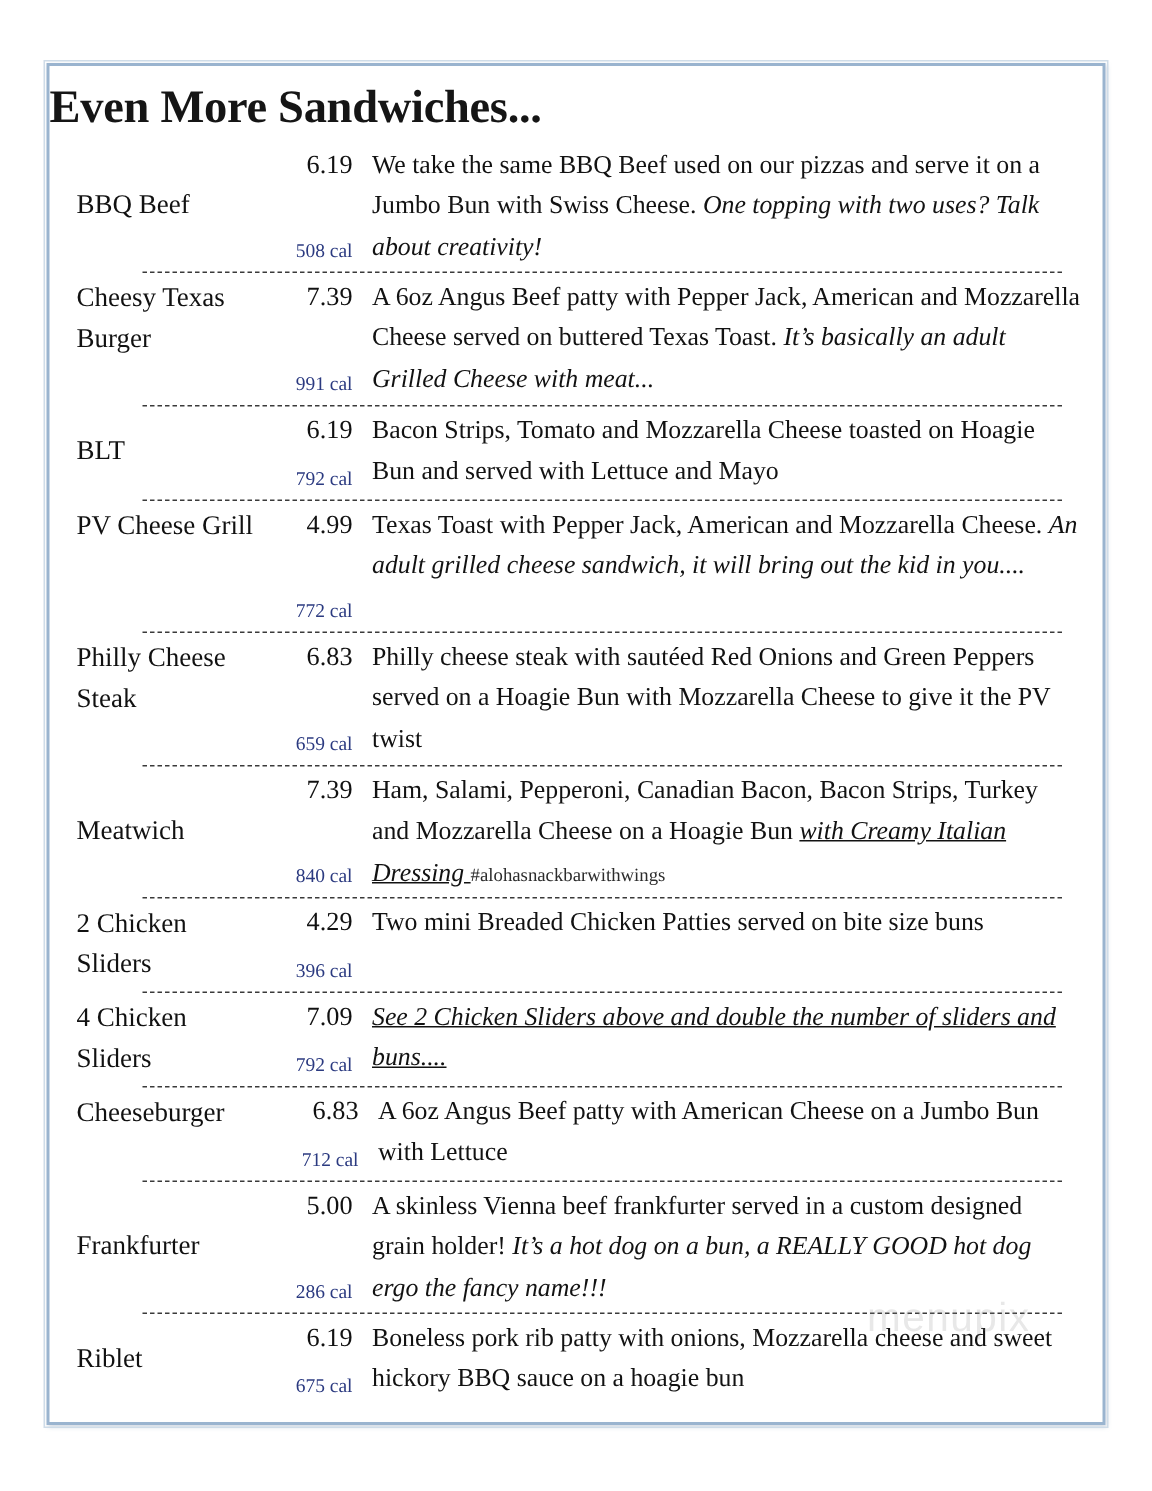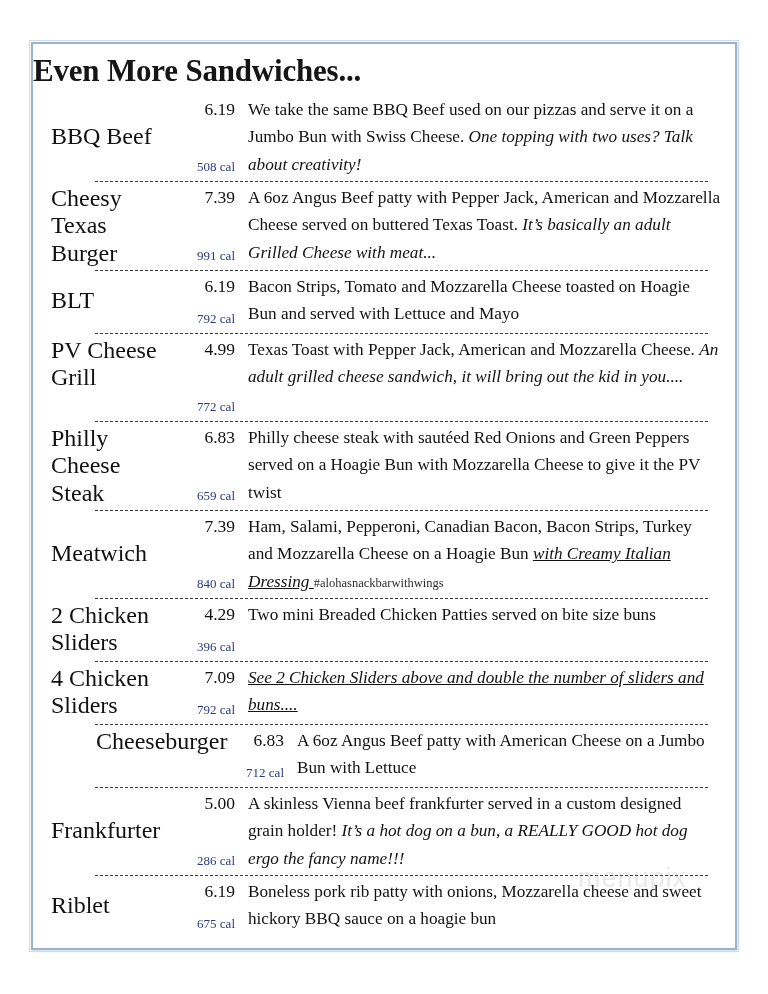--- a/index.html
+++ b/index.html
@@ -55,31 +55,30 @@
     right: 27px;
     top: 0;
     border-top: 1px dashed #3a3a3a;
     height: 0;
   }
   .item-row:first-of-type .sep { display: none; }
 
   .col-name {
     width: 118px;
     flex: 0 0 118px;
-    font-size: 24px;
+    font-size: 18px;
     color: #111111;
     line-height: 27.5px;
     padding-top: 4px;
     box-sizing: border-box;
     white-space: pre-line;
   }
   .col-name.wide {
     width: 140px;
     flex: 0 0 140px;
-    margin-left: 45px;
   }
   .col-name.middling  { align-self: center; padding-top: 0; }
 
   .col-pc {
     width: 74px;
     flex: 0 0 74px;
     display: flex;
     flex-direction: column;
     justify-content: space-between;
     align-items: flex-end;

